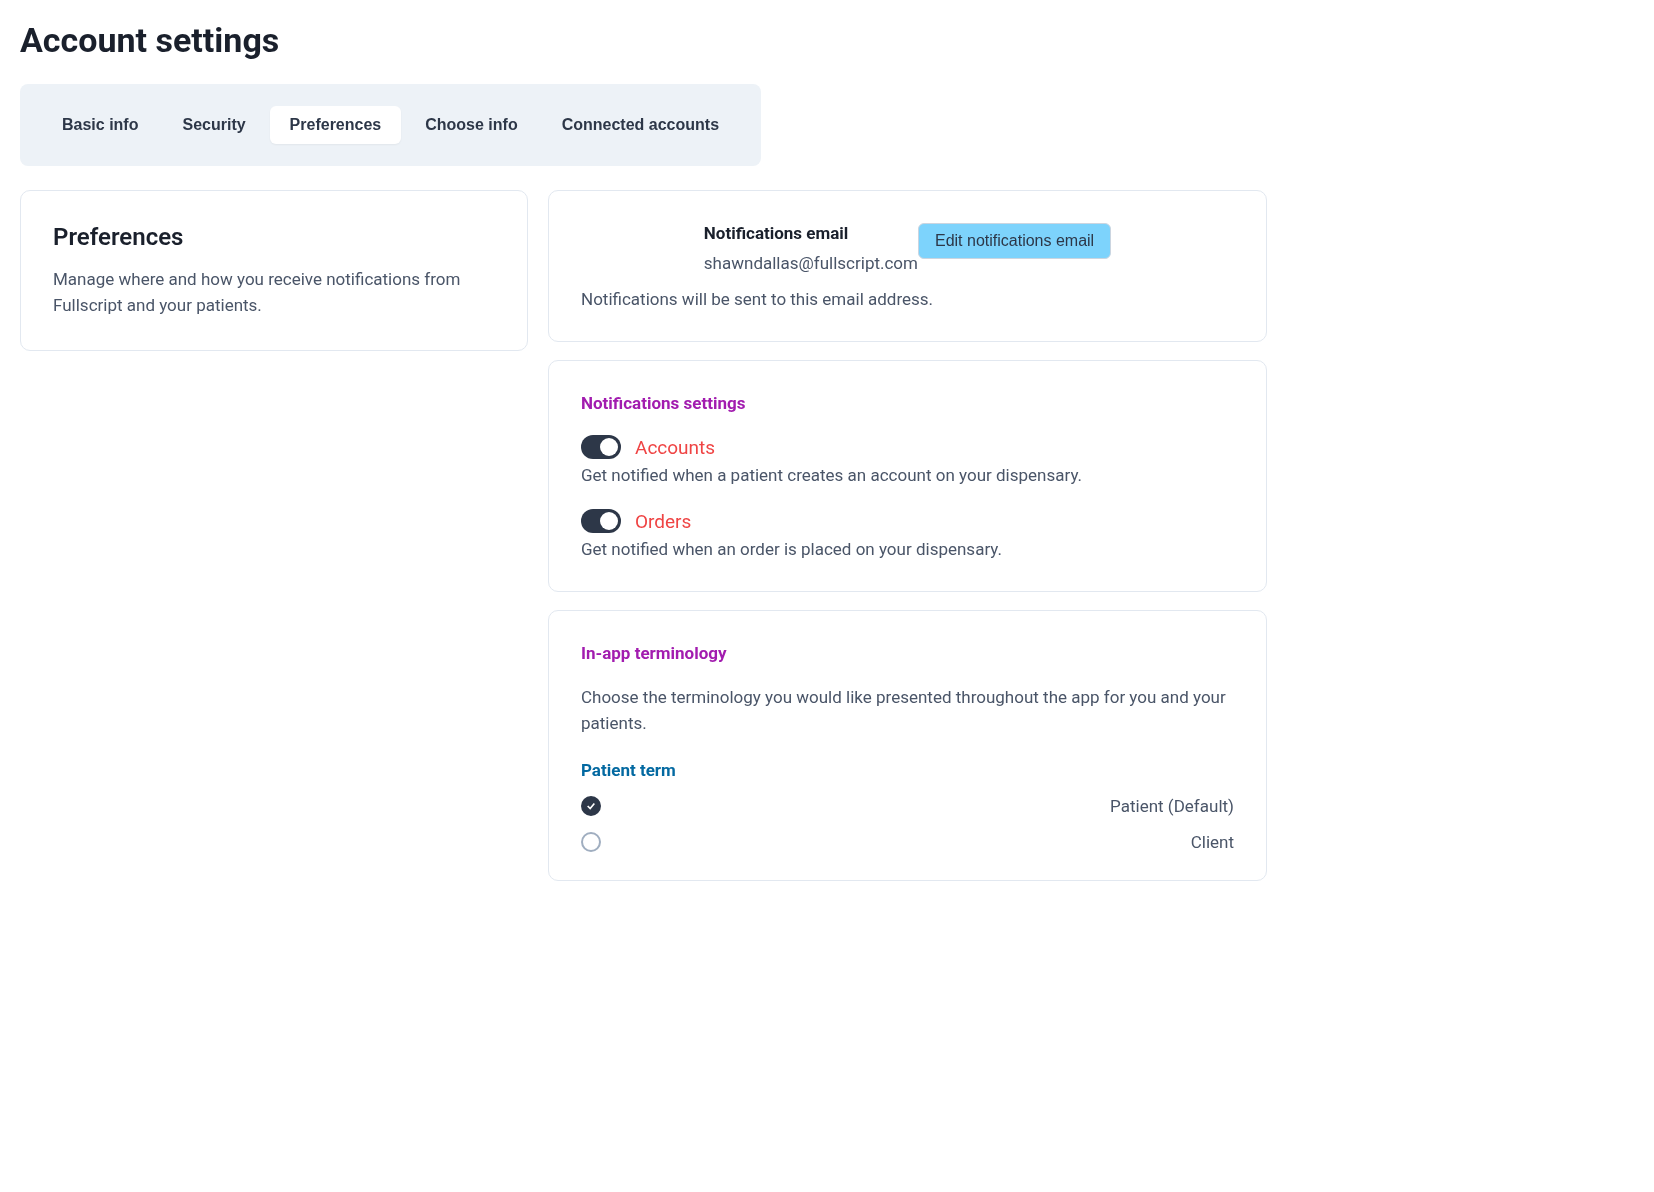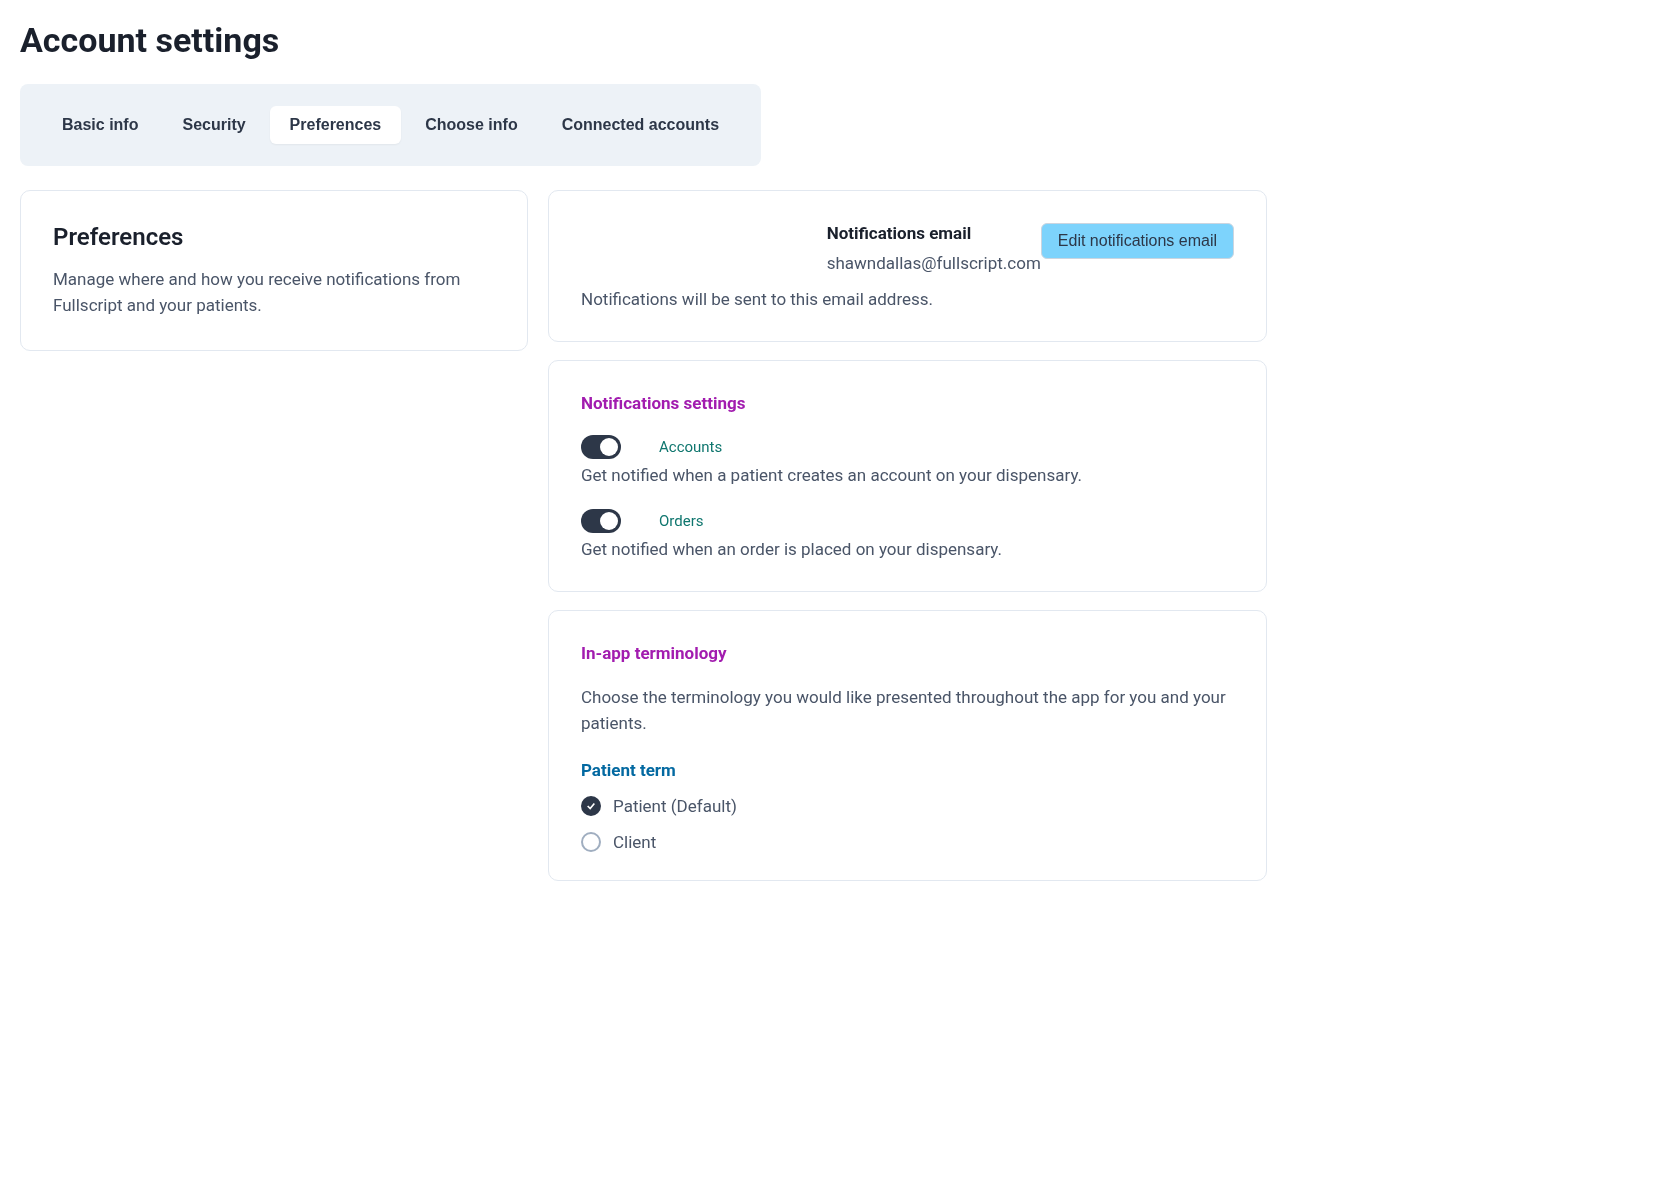--- a/index.html
+++ b/index.html
@@ -70,21 +70,21 @@
       color: #1a202c;
       margin-bottom: 16px;
     }
     .card-desc {
       font-size: 17px;
       color: #4a5568;
       line-height: 1.5;
     }
     .section-header-row {
       display: flex;
-      justify-content: flex-end;
+      justify-content: center;
       align-items: flex-start;
     }
     .section-title {
       font-size: 17px;
       font-weight: 700;
       color: #1a202c;
       margin-bottom: 10px;
     }
     .email-value {
       font-size: 17px;
@@ -129,23 +129,22 @@
     .toggle-knob {
       position: absolute;
       width: 18px;
       height: 18px;
       background: #ffffff;
       border-radius: 50%;
       top: 3px;
       right: 3px;
     }
     .toggle-label {
-      font-size: 15px;
-      color: #0f766e;
-      margin-left: 24px;
+      font-size: 19px;
+      color: #ef4444;
     }
     .toggle-desc {
       font-size: 17px;
       color: #4a5568;
     }
     .settings-section-title {
       font-size: 17px;
       font-weight: 700;
       color: #a21caf;
       margin-bottom: 22px;
@@ -161,20 +160,21 @@
       font-weight: 700;
       color: #0369a1;
       margin-bottom: 16px;
     }
     .radio-row {
       display: flex;
       align-items: center;
       gap: 12px;
       margin-bottom: 16px;
       cursor: pointer;
+      justify-content: space-between;
     }
     .radio-row:last-child {
       margin-bottom: 0;
     }
     .radio-circle {
       width: 20px;
       height: 20px;
       border: 2px solid #a0aec0;
       border-radius: 50%;
       flex-shrink: 0;

